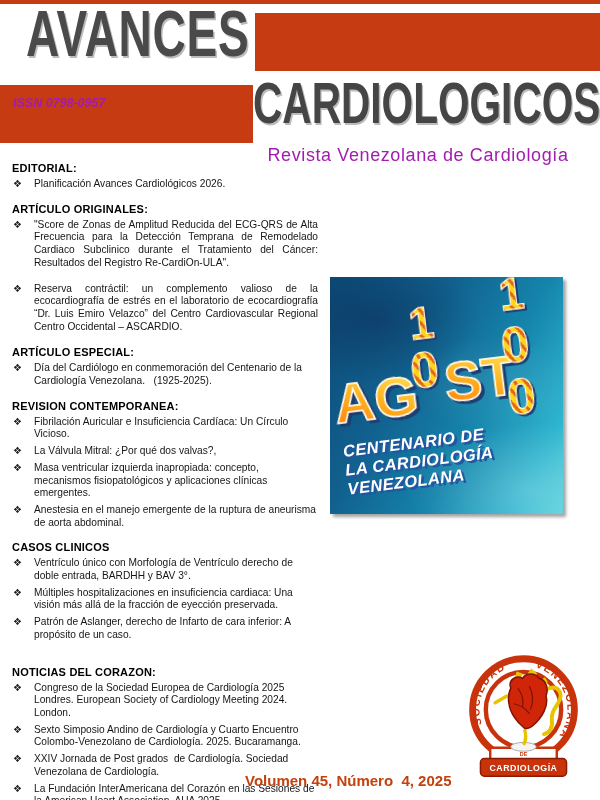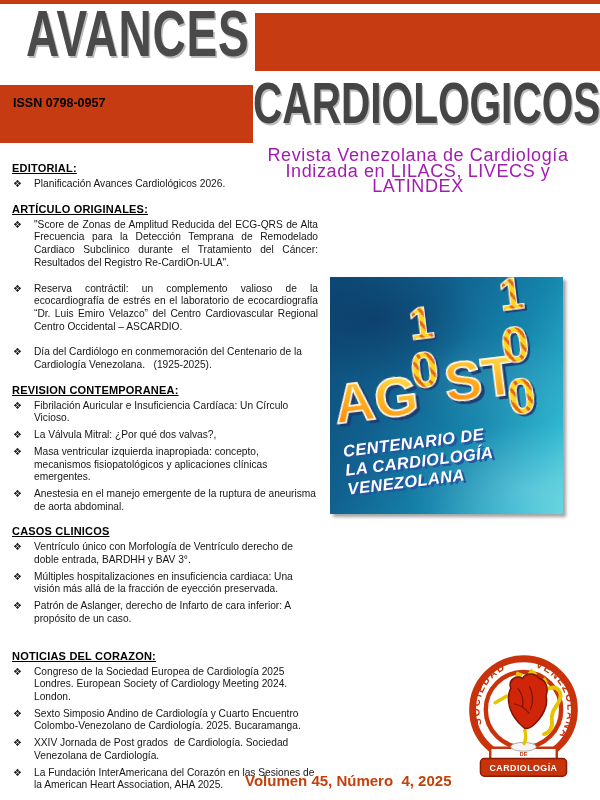--- a/index.html
+++ b/index.html
@@ -7,32 +7,32 @@
         font-family:"Liberation Sans",sans-serif;color:#1a1a1a;}
 
   
   .topstrip{position:absolute;left:0;top:0;width:600px;height:4px;background:#c63b11;}
   .avances{position:absolute;left:26px;top:2px;font-size:64px;font-weight:bold;line-height:1;
            color:#4a4a4a;transform:scaleX(0.72);transform-origin:left top;letter-spacing:1px;
            text-shadow:2px 2px 0 #bcbcbc;}
   .redbox-top{position:absolute;left:255px;top:13px;width:345px;height:58px;background:#c63b11;}
   .redband{position:absolute;left:0;top:85px;width:253px;height:58px;background:#c63b11;
            padding:0;box-sizing:border-box;}
-  .issn-lines{position:absolute;left:13px;top:95px;color:#000000;font-weight:bold;
-              font-size:12.5px;line-height:17px;z-index:3;}
+  .issn-lines{position:absolute;left:13px;top:95px;color:#a21caf;font-weight:bold;
+              font-size:12.5px;line-height:17px;z-index:3;font-style:italic;}
   .cardiologicos{position:absolute;left:253px;top:74px;font-size:58px;font-weight:bold;line-height:1;
            color:#454545;transform:scaleX(0.70);transform-origin:left top;letter-spacing:0px;
            text-shadow:2px 2px 0 #bcbcbc;white-space:nowrap;}
   .subtitle{position:absolute;left:238px;top:148px;width:360px;text-align:center;
             color:#a21caf;font-size:18px;line-height:15.5px;letter-spacing:0.6px;}
 
   
   .toc{position:absolute;left:10px;top:162px;width:308px;}
   .sec{margin-bottom:12px;}
-  .sec-h{font-size:11px;font-weight:bold;text-decoration:underline;color:#000;
+  .sec-h{font-size:11px;font-weight:bold;color:#000;
          margin:0 0 4px 2px;letter-spacing:0.2px;}
   .item{display:flex;gap:9px;margin:0 0 4px 3px;}
   .item .b{flex:none;width:12px;font-size:10px;color:#222;line-height:12.7px;}
   .item .t{flex:1;font-size:10.2px;line-height:12.7px;color:#151515;}
   .sec.originales .item{margin-bottom:13px;}
   .sec.originales .t{text-align:justify;}
   .sec.noticias{margin-top:24px;}
 
   
   .promo{position:absolute;left:330px;top:277px;width:233px;height:237px;overflow:hidden;
@@ -80,21 +80,20 @@
   <div class="topstrip"></div>
   <div class="avances">AVANCES</div>
   <div class="redbox-top"></div>
   <div class="redband"></div>
   <div class="issn-lines">
     <div>ISSN 0798-0957</div>
   </div>
   <div class="cardiologicos">CARDIOLOGICOS</div>
   <div class="subtitle">
     <div>Revista Venezolana de Cardiología</div>
-    <div>Indizada en LILACS, LIVECS y LATINDEX</div>
   </div>
 
   <div class="toc">
 
     <div class="sec">
       <div class="sec-h">EDITORIAL:</div>
       <div class="item">
         <span class="b">❖</span>
         <span class="t">Planificación Avances Cardiológicos 2026.</span>
       </div>
@@ -106,20 +105,21 @@
         <span class="b">❖</span>
         <span class="t">"Score de Zonas de Amplitud Reducida del ECG-QRS de Alta Frecuencia para la Detección Temprana de Remodelado Cardiaco Subclinico durante el Tratamiento del Cáncer: Resultados del Registro Re-CardiOn-ULA".</span>
       </div>
       <div class="item">
         <span class="b">❖</span>
         <span class="t">Reserva contráctil: un complemento valioso de la ecocardiografía de estrés en el laboratorio de ecocardiografía “Dr. Luis Emiro Velazco” del Centro Cardiovascular Regional Centro Occidental – ASCARDIO.</span>
       </div>
     </div>
 
     <div class="sec">
+      <div class="sec-h">ARTÍCULO ESPECIAL:</div>
       <div class="item">
         <span class="b">❖</span>
         <span class="t">Día del Cardiólogo en conmemoración del Centenario de la Cardiología Venezolana.&nbsp;&nbsp; (1925-2025).</span>
       </div>
     </div>
 
     <div class="sec">
       <div class="sec-h">REVISION CONTEMPORANEA:</div>
       <div class="item">
         <span class="b">❖</span>

